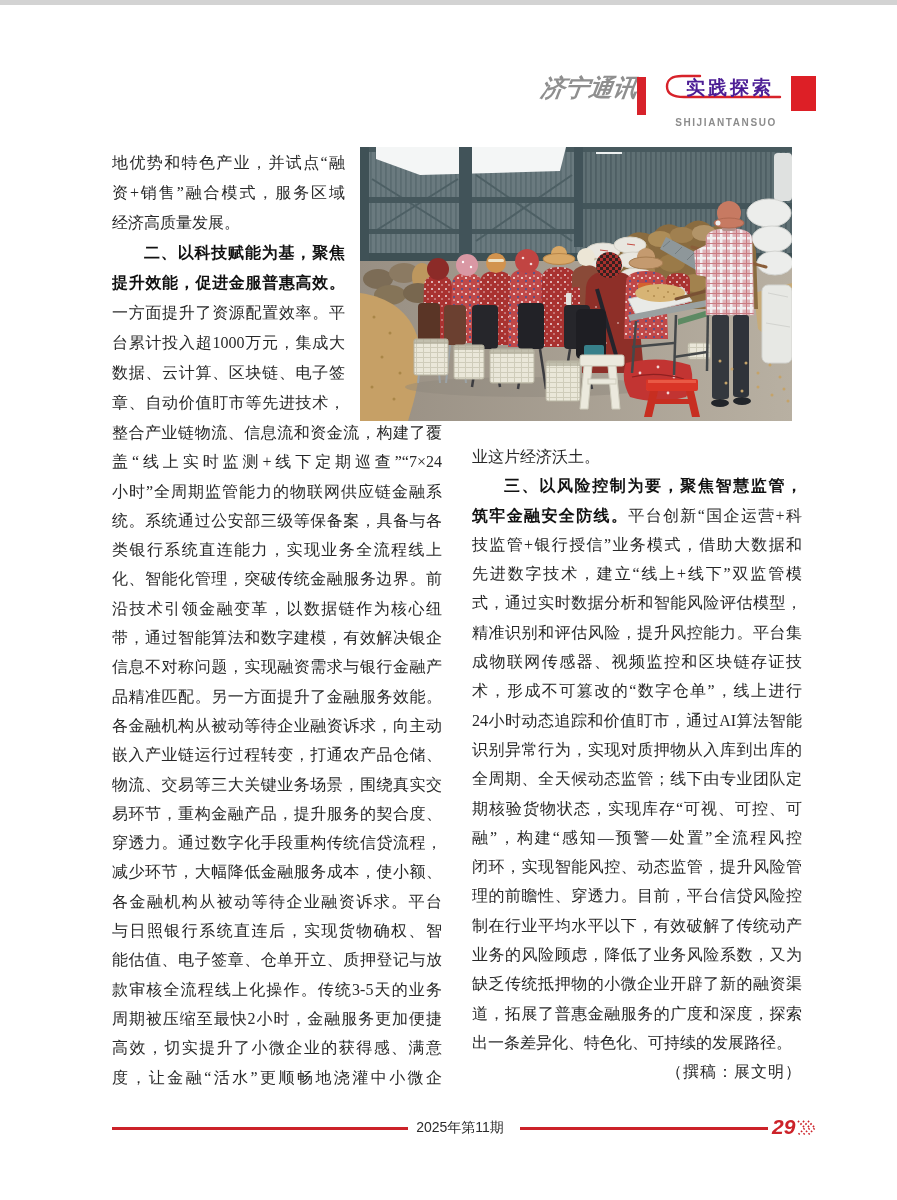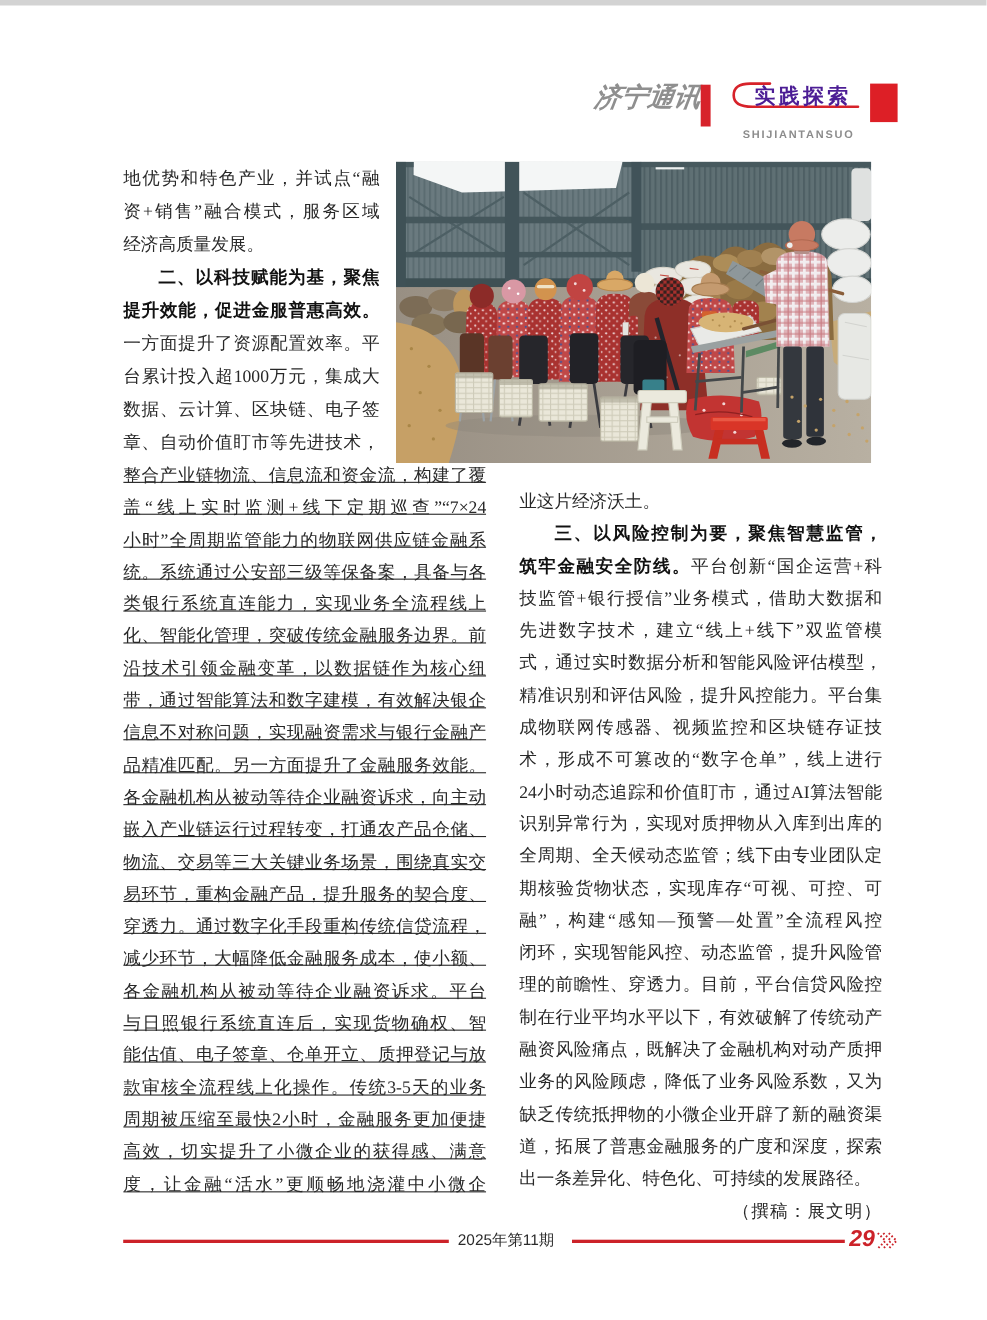--- a/index.html
+++ b/index.html
@@ -26,21 +26,21 @@
   .photo{left:360px;top:147px;width:432px;height:274px;}
   
   .col{color:#282828;font-size:16px;}
   .tline{height:29.3px;line-height:29.3px;text-align:justify;text-align-last:justify;overflow:hidden;}
   .narrow .tline{height:30px;line-height:30px;}
   .tline.end{text-align-last:left;}
   .tline.right{text-align-last:right;letter-spacing:1px;}
   .tline.indent{text-indent:2em;}
   .bold{font-family:"Liberation Sans","DejaVu Sans",sans-serif;font-weight:bold;color:#111111;}
   .narrow{left:112px;top:148px;width:233px;}
-  .wide{left:112px;top:418px;width:330px;text-decoration:underline;}
+  .wide{left:112px;top:418px;width:330px;}
   .rightcol{left:460px;top:442px;width:330px;margin-left:12px;}
   
   .footer-rule{top:1127px;height:2.5px;background:#cc2229;}
   .fr-left{left:112px;width:296px;}
   .fr-right{left:520px;width:248px;}
   .footer-issue{left:404px;top:1119px;width:112px;text-align:center;font-size:14px;color:#2b2b2b;
        font-family:"Liberation Sans","DejaVu Sans",sans-serif;}
   .page-num{left:772px;top:1115px;font-family:"Liberation Sans","DejaVu Sans",sans-serif;
        font-weight:bold;font-size:21px;color:#cc2229;font-style:italic;}
   .chevron{left:796px;top:1118px;}
@@ -390,21 +390,20 @@
     <div class="tline"><span>成物联网传感器、视频监控和区块链存证技</span></div>
     <div class="tline"><span>术，形成不可篡改的“数字仓单”，线上进行</span></div>
     <div class="tline"><span>24小时动态追踪和价值盯市，通过AI算法智能</span></div>
     <div class="tline"><span>识别异常行为，实现对质押物从入库到出库的</span></div>
     <div class="tline"><span>全周期、全天候动态监管；线下由专业团队定</span></div>
     <div class="tline"><span>期核验货物状态，实现库存“可视、可控、可</span></div>
     <div class="tline"><span>融”，构建“感知—预警—处置”全流程风控</span></div>
     <div class="tline"><span>闭环，实现智能风控、动态监管，提升风险管</span></div>
     <div class="tline"><span>理的前瞻性、穿透力。目前，平台信贷风险控</span></div>
     <div class="tline"><span>制在行业平均水平以下，有效破解了传统动产</span></div>
-    <div class="tline"><span>融资风险痛点，既解决了金融机构对动产质押</span></div>
     <div class="tline"><span>业务的风险顾虑，降低了业务风险系数，又为</span></div>
     <div class="tline"><span>缺乏传统抵押物的小微企业开辟了新的融资渠</span></div>
     <div class="tline"><span>道，拓展了普惠金融服务的广度和深度，探索</span></div>
     <div class="tline end"><span>出一条差异化、特色化、可持续的发展路径。</span></div>
     <div class="tline right"><span>（撰稿：展文明）</span></div>
   </div>
 
 <div class="abs footer-rule fr-left"></div>
 <div class="abs footer-issue">2025年第11期</div>
 <div class="abs footer-rule fr-right"></div>

